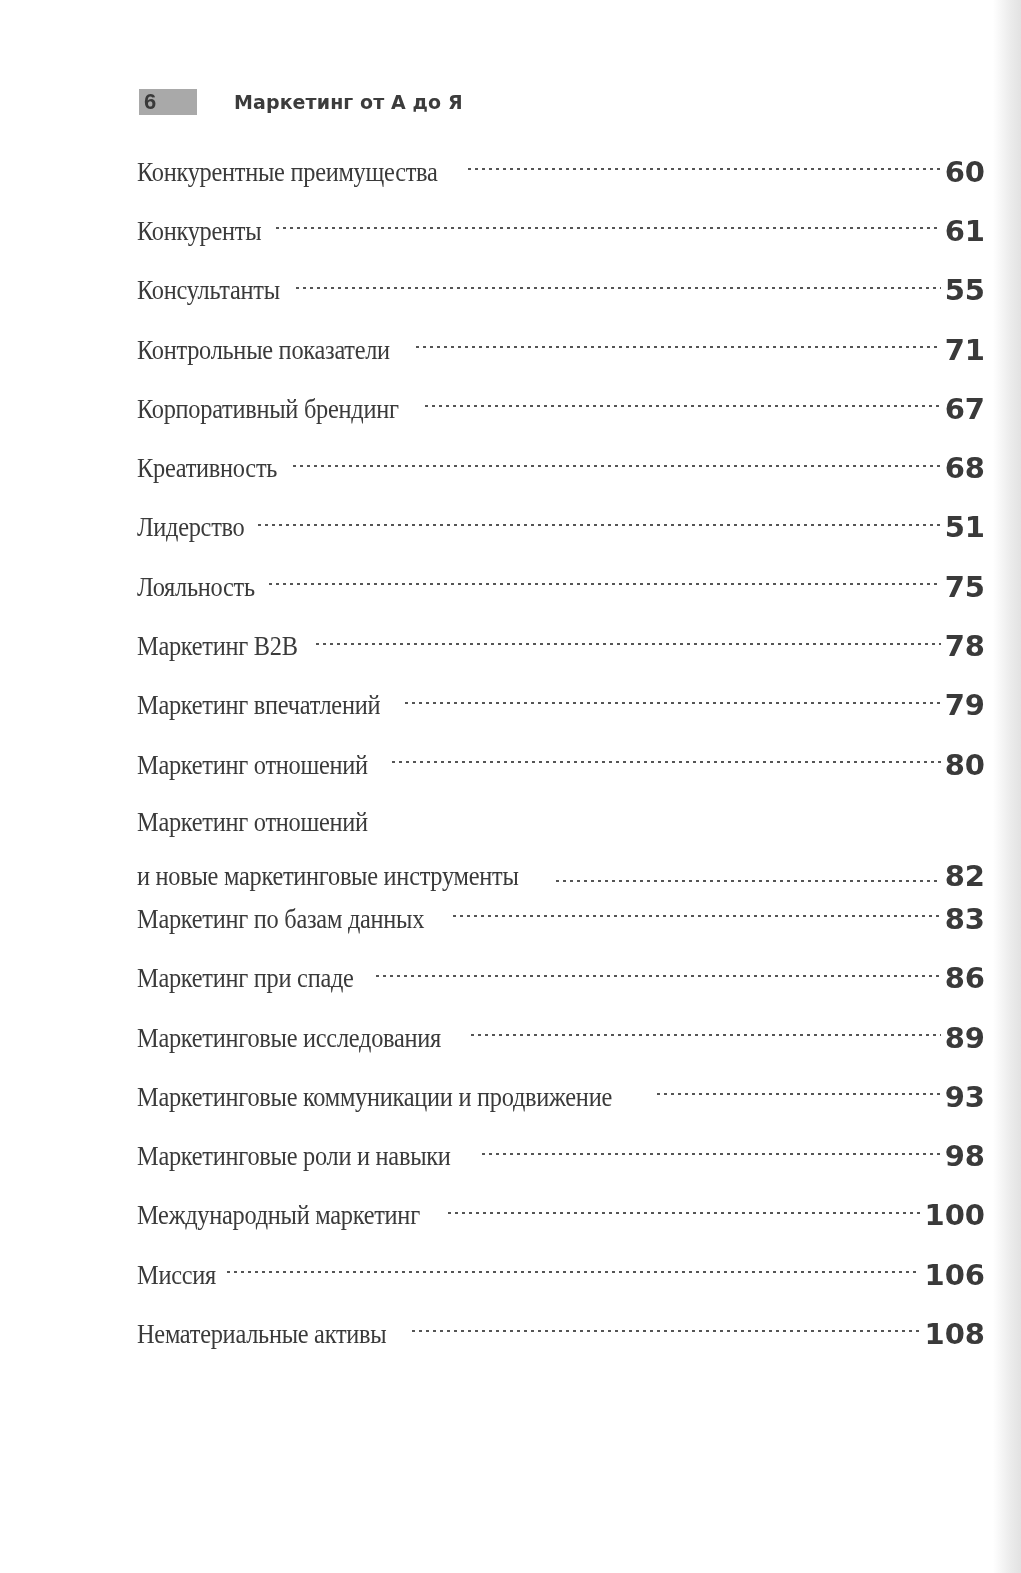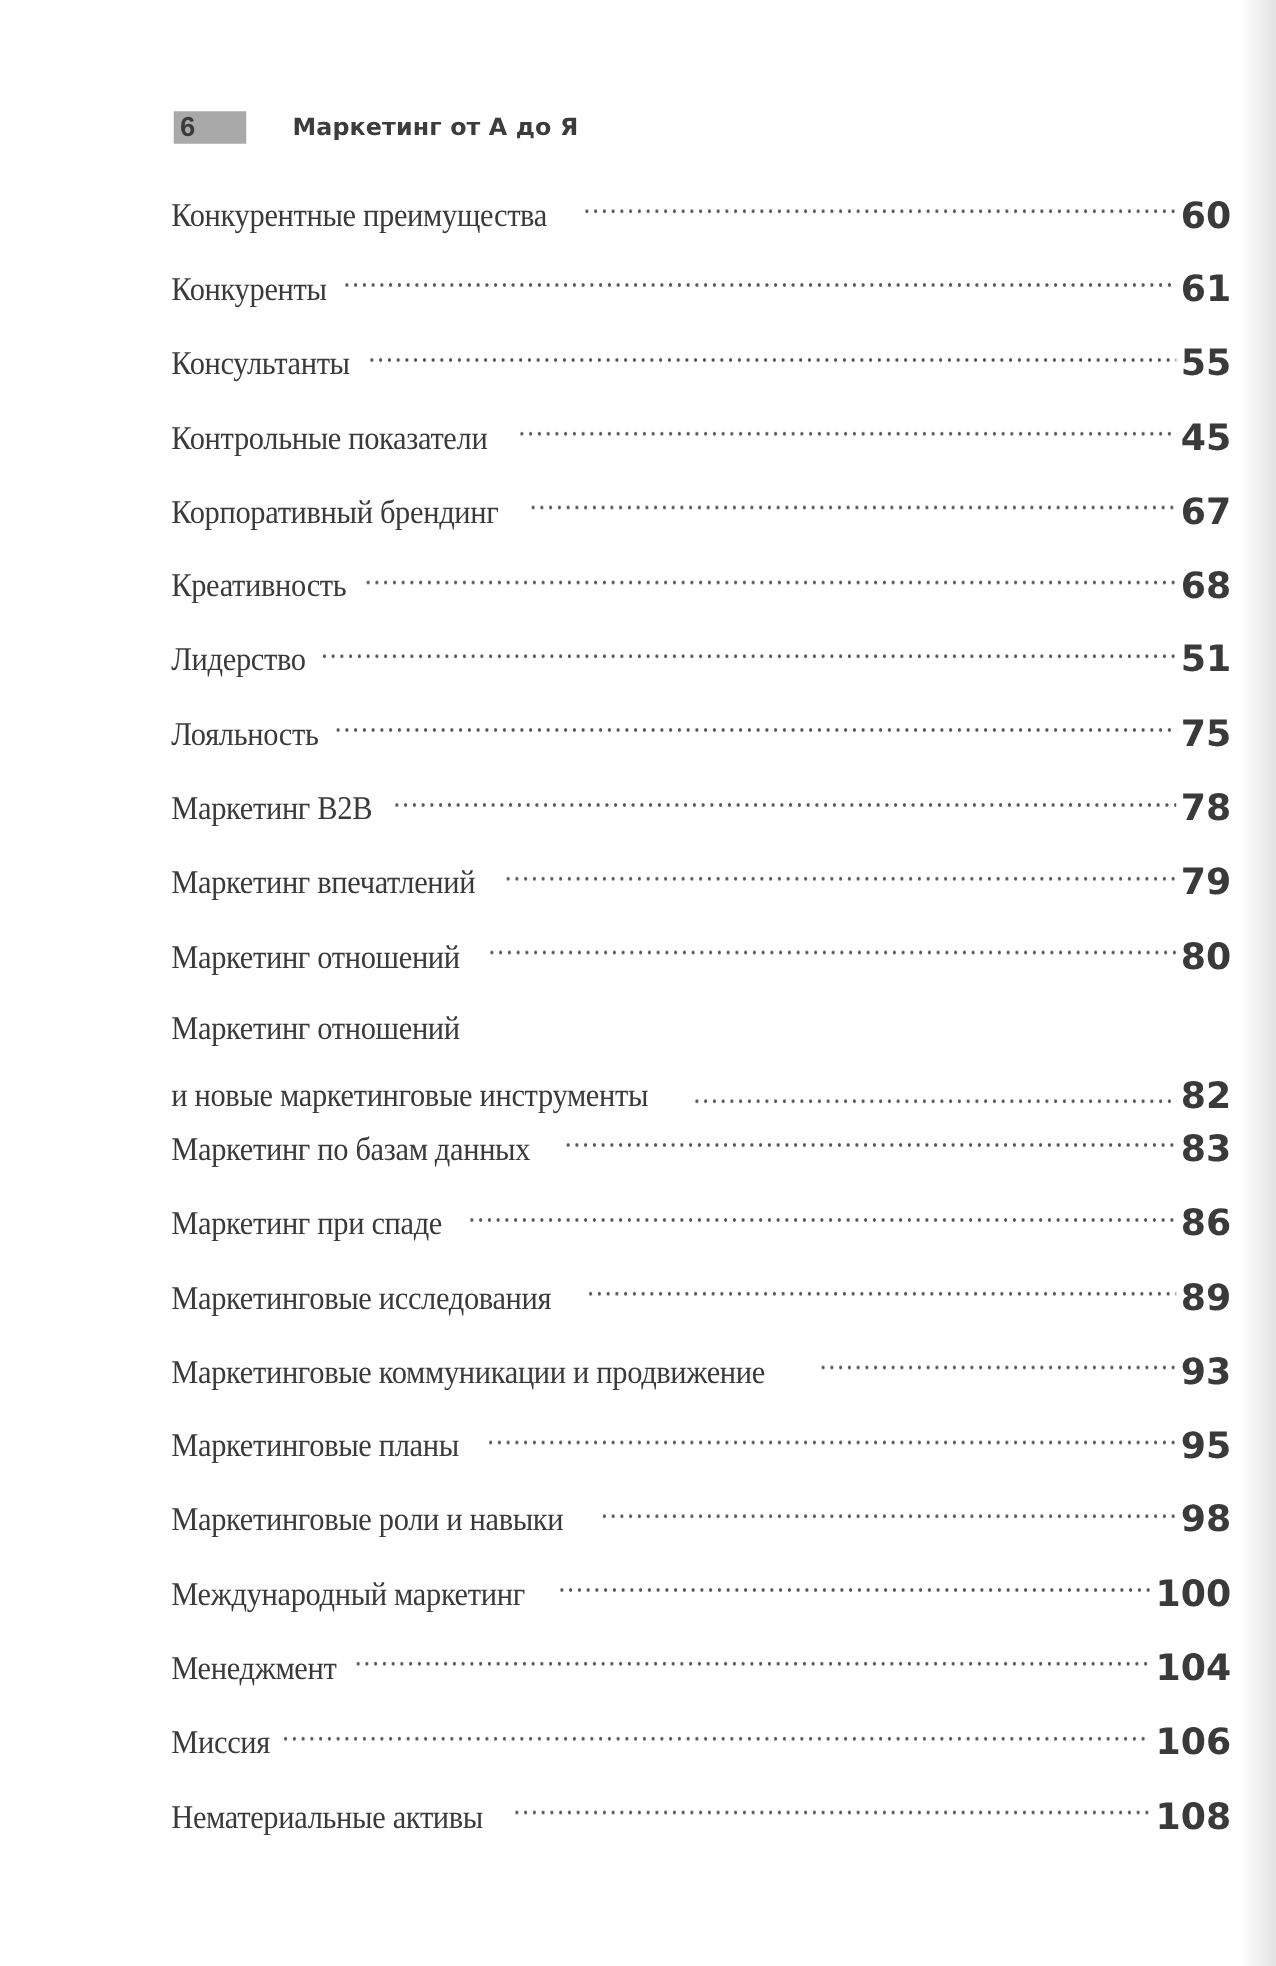--- a/index.html
+++ b/index.html
@@ -134,21 +134,21 @@
 
   <div class="toc-entry">
     <span class="entry-title">Консультанты</span>
     <span class="leader"></span>
     <span class="entry-page">55</span>
   </div>
 
   <div class="toc-entry">
     <span class="entry-title">Контрольные показатели</span>
     <span class="leader"></span>
-    <span class="entry-page">45</span>
+    <span class="entry-page">71</span>
   </div>
 
   <div class="toc-entry">
     <span class="entry-title">Корпоративный брендинг</span>
     <span class="leader"></span>
     <span class="entry-page">67</span>
   </div>
 
   <div class="toc-entry">
     <span class="entry-title">Креативность</span>
@@ -214,43 +214,33 @@
     <span class="leader"></span>
     <span class="entry-page">89</span>
   </div>
 
   <div class="toc-entry">
     <span class="entry-title">Маркетинговые коммуникации и продвижение</span>
     <span class="leader"></span>
     <span class="entry-page">93</span>
   </div>
 
-  <div class="toc-entry">
-    <span class="entry-title">Маркетинговые планы</span>
-    <span class="leader"></span>
-    <span class="entry-page">95</span>
-  </div>
 
   <div class="toc-entry">
     <span class="entry-title">Маркетинговые роли и навыки</span>
     <span class="leader"></span>
     <span class="entry-page">98</span>
   </div>
 
   <div class="toc-entry">
     <span class="entry-title">Международный маркетинг</span>
     <span class="leader"></span>
     <span class="entry-page">100</span>
   </div>
 
-  <div class="toc-entry">
-    <span class="entry-title">Менеджмент</span>
-    <span class="leader"></span>
-    <span class="entry-page">104</span>
-  </div>
 
   <div class="toc-entry">
     <span class="entry-title">Миссия</span>
     <span class="leader"></span>
     <span class="entry-page">106</span>
   </div>
 
   <div class="toc-entry">
     <span class="entry-title">Нематериальные активы</span>
     <span class="leader"></span>

